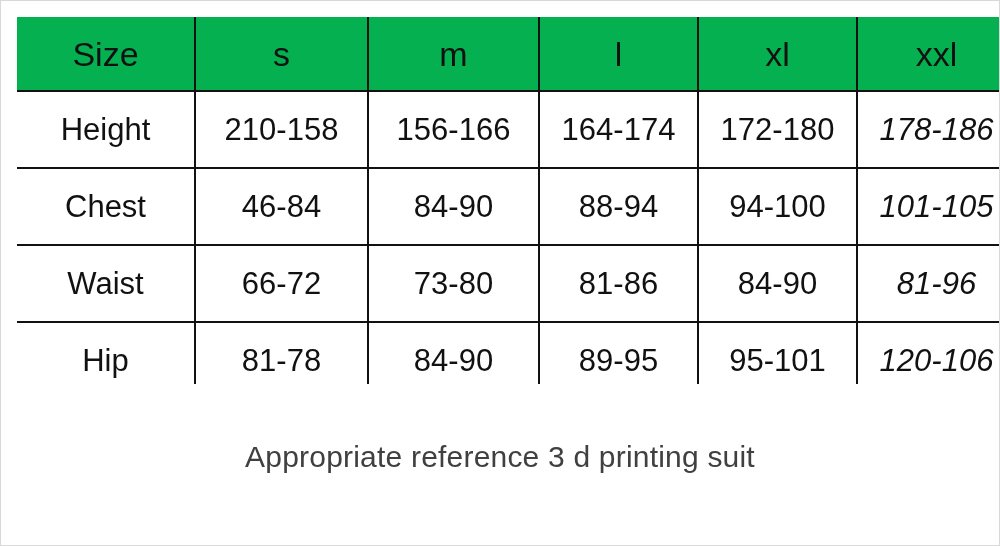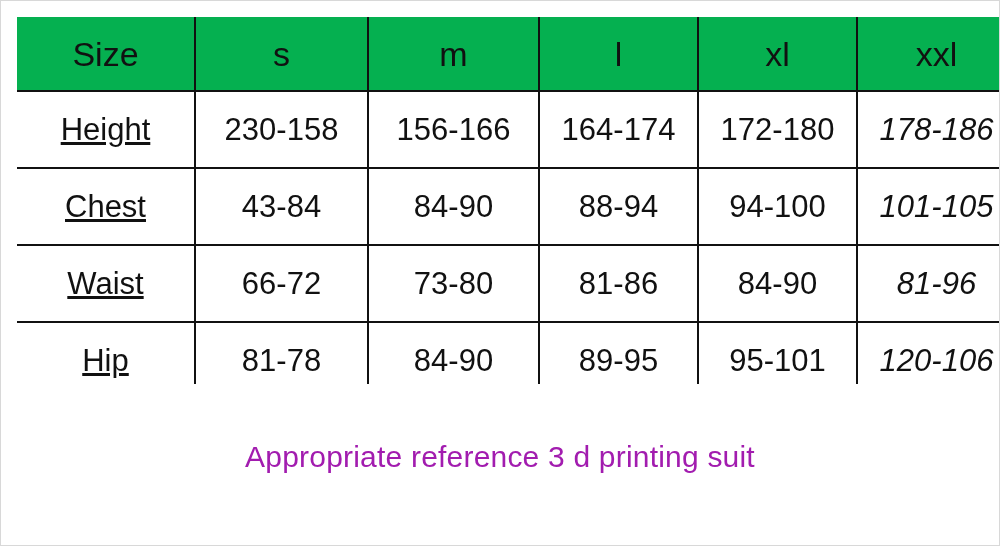--- a/index.html
+++ b/index.html
@@ -50,39 +50,39 @@
   }
   tr.header-row td:first-child { border-left-width: 0; }
   tr.header-row td:last-child  { border-right-width: 0; }
 
   tr.data-row td {
     background: #ffffff;
     height: 75px;
     font-size: 31px;
     line-height: 1;
   }
-  tr.data-row td:first-child { border-left-width: 0; text-decoration: underline; }
+  tr.data-row td:first-child { border-left-width: 0; }
   tr.data-row td:last-child  { border-right-width: 0; font-style: italic; }
 
   .footer-note {
     position: absolute;
     left: 0;
     right: 0;
     top: 383px;
     height: 161px;
     display: flex;
     align-items: flex-start;
     justify-content: center;
     background: #ffffff;
   }
   .footer-note span {
     display: block;
     margin-top: 56px;
     font-size: 30px;
-    color: #a21caf;
+    color: #404040;
     letter-spacing: 0.2px;
     white-space: nowrap;
   }
 </style>
 </head>
 <body>
 
 <div id="page">
 
   <table class="size-table">
@@ -99,30 +99,30 @@
         <td>Size</td>
         <td>s</td>
         <td>m</td>
         <td>l</td>
         <td>xl</td>
         <td>xxl</td>
       </tr>
 
       <tr class="data-row">
         <td>Height</td>
-        <td>230-158</td>
+        <td>210-158</td>
         <td>156-166</td>
         <td>164-174</td>
         <td>172-180</td>
         <td>178-186</td>
       </tr>
 
       <tr class="data-row">
         <td>Chest</td>
-        <td>43-84</td>
+        <td>46-84</td>
         <td>84-90</td>
         <td>88-94</td>
         <td>94-100</td>
         <td>101-105</td>
       </tr>
 
       <tr class="data-row">
         <td>Waist</td>
         <td>66-72</td>
         <td>73-80</td>

